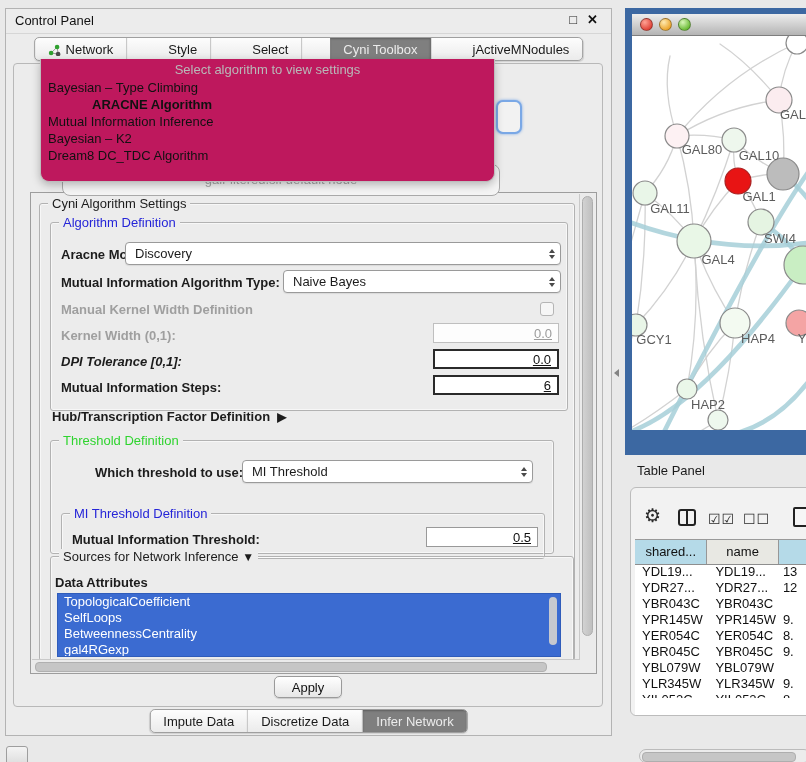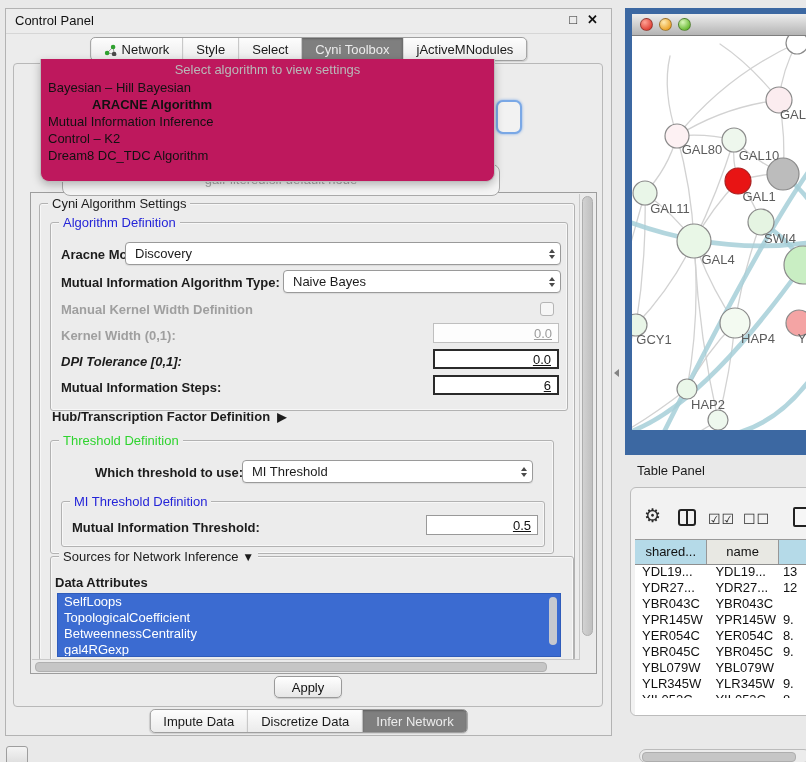--- a/index.html
+++ b/index.html
@@ -6,21 +6,21 @@
   body{font-family:"Liberation Sans",sans-serif;}
   #root{position:relative;width:806px;height:762px;overflow:hidden;background:#e9e9e9;color:#1c1c1c;}
   
   #cp-window{position:absolute;left:5px;top:8px;width:607px;height:728px;background:#ececec;border:1px solid #b3b3b3;box-sizing:border-box;}
   #cp-titlebar{position:absolute;left:0;top:0;right:0;height:24px;border-bottom:1px solid #d6d6d6;}
   #cp-title{position:absolute;left:9px;top:4px;font-size:13px;color:#111;}
   #cp-float{position:absolute;right:34px;top:3px;font-size:13px;color:#222;cursor:default;}
   #cp-close{position:absolute;right:13px;top:3px;font-size:13px;font-weight:bold;color:#111;cursor:default;}
   
   .tabbar{position:absolute;left:50%;transform:translateX(-50%);display:flex;height:22px;border:1px solid #9f9f9f;border-radius:5px;overflow:hidden;background:linear-gradient(#fdfdfd,#ebebeb);box-shadow:0 1px 1px rgba(0,0,0,.12);}
-  #top-tabs{top:28px;}
+  #top-tabs{top:28px;gap:28px;}
   #bottom-tabs{top:700px;text-align:center;}
   .tab{display:flex;align-items:center;gap:5px;padding:0 13px;font-size:13px;color:#1a1a1a;border-right:1px solid #c2c2c2;white-space:nowrap;}
   .tab:last-child{border-right:none;}
   .tab.sel{background:#7f7f7f;color:#ececec;border-right-color:#6d6d6d;box-shadow:inset 0 1px 2px rgba(0,0,0,.25);}
   
   #cp-content{position:absolute;left:7px;top:54px;width:588px;height:642px;border:1px solid #b8b8b8;border-radius:4px;background:#ececec;}
   
   #ghost-combo{position:absolute;left:48px;top:100px;width:436px;height:30px;background:#f4f4f4;border:1px solid #a9a9a9;border-radius:8px;z-index:4;text-align:center;line-height:30px;font-size:13px;color:#a6a6a6;overflow:hidden;}
   #focus-fragment{position:absolute;left:482px;top:36px;width:26px;height:34px;border:2px solid #7aa8e6;border-radius:7px;background:#f2f2f2;box-shadow:0 0 3px #7aa8e6;z-index:3;box-sizing:border-box;}
   
@@ -35,21 +35,21 @@
   #settings-hsb{position:absolute;left:1px;right:16px;bottom:1px;height:12px;background:#ebebeb;border-top:1px solid #c9c9c9;}
   #settings-hsb .thumb{position:absolute;left:3px;top:2px;height:8px;width:93%;background:#c6c6c6;border:1px solid #b0b0b0;border-radius:4px;}
   
   .groupbox{position:absolute;border:1px solid #b2b2b2;border-radius:3px;box-shadow:inset 0 0 0 1px rgba(255,255,255,.6);}
   .gb-title{position:absolute;top:-8px;left:8px;background:#ececec;padding:0 4px;font-size:13px;white-space:nowrap;}
   .gb-title.blue{color:#2525d8;}
   .gb-title.green{color:#2fd42f;}
   #gb-main{left:8px;top:10px;width:534px;height:456px;}
   #gb-algdef{left:10px;top:18px;width:516px;height:187px;}
   #gb-threshold{left:10px;top:236px;width:502px;height:112px;}
-  #gb-mithr{left:10px;top:60px;width:482px;height:44px;}
+  #gb-mithr{left:10px;top:72px;width:482px;height:44px;}
   #gb-sources{left:10px;top:352px;width:522px;height:104px;}
   .lbl{position:absolute;font-size:13px;font-weight:bold;color:#1c1c1c;white-space:nowrap;}
   .lbl.dis{color:#9f9f9f;}
   
   .combo{position:absolute;height:23px;background:#fff;border:1px solid #9a9a9a;border-radius:4px;box-sizing:border-box;font-size:13px;line-height:21px;padding-left:9px;box-shadow:0 1px 1px rgba(0,0,0,.08);}
   .stepper{position:absolute;right:5px;top:0;bottom:0;display:flex;flex-direction:column;justify-content:center;align-items:center;gap:2px;}
   .tri-up{width:0;height:0;border-left:3.5px solid transparent;border-right:3.5px solid transparent;border-bottom:4.5px solid #4a4a4a;}
   .tri-down{width:0;height:0;border-left:3.5px solid transparent;border-right:3.5px solid transparent;border-top:4.5px solid #4a4a4a;}
   
   .num-input{position:absolute;height:20px;text-align:right;font-size:13px;font-family:"Liberation Sans",sans-serif;padding:0 6px 0 2px;border:1px solid #999;background:#fff;box-sizing:border-box;color:#111;text-decoration:underline;}
@@ -142,24 +142,24 @@
       </nav>
 
     <div id="cp-content">
 
       <div id="ghost-combo">galFiltered.sif default node</div>
       <div id="focus-fragment"></div>
 
       <div id="algo-popup">
         <div id="algo-placeholder">Select algorithm to view settings</div>
         <div id="algo-items">
-            <div class="pop-item">Bayesian – Hill Bayesian</div>
+            <div class="pop-item">Bayesian – Type Climbing</div>
             <div class="pop-item sel">ARACNE Algorithm</div>
             <div class="pop-item">Mutual Information Inference</div>
-            <div class="pop-item">Control – K2</div>
+            <div class="pop-item">Bayesian – K2</div>
             <div class="pop-item">Dream8 DC_TDC Algorithm</div>
           </div>
       </div>
 
       <div id="settings">
 
         <div class="groupbox" id="gb-main">
           <span class="gb-title">Cyni Algorithm Settings</span>
 
           <div class="groupbox" id="gb-algdef">
@@ -221,22 +221,22 @@
           </div>
 
           <div class="groupbox" id="gb-sources">
             <span class="gb-title">
               <span>Sources for Network Inference</span>
               <span class="arrow-glyph">▼</span>
             </span>
             <span class="lbl" style="left:4px;top:18px;">Data Attributes</span>
             <div id="attr-list">
               <div id="attr-items">
+                  <div class="attr-item">TopologicalCoefficient</div>
                   <div class="attr-item">SelfLoops</div>
-                  <div class="attr-item">TopologicalCoefficient</div>
                   <div class="attr-item">BetweennessCentrality</div>
                   <div class="attr-item">gal4RGexp</div>
                 </div>
               <div id="attr-vsb"></div>
             </div>
           </div>
         </div>
 
         <div id="settings-vsb">
             <div class="thumb"></div>

